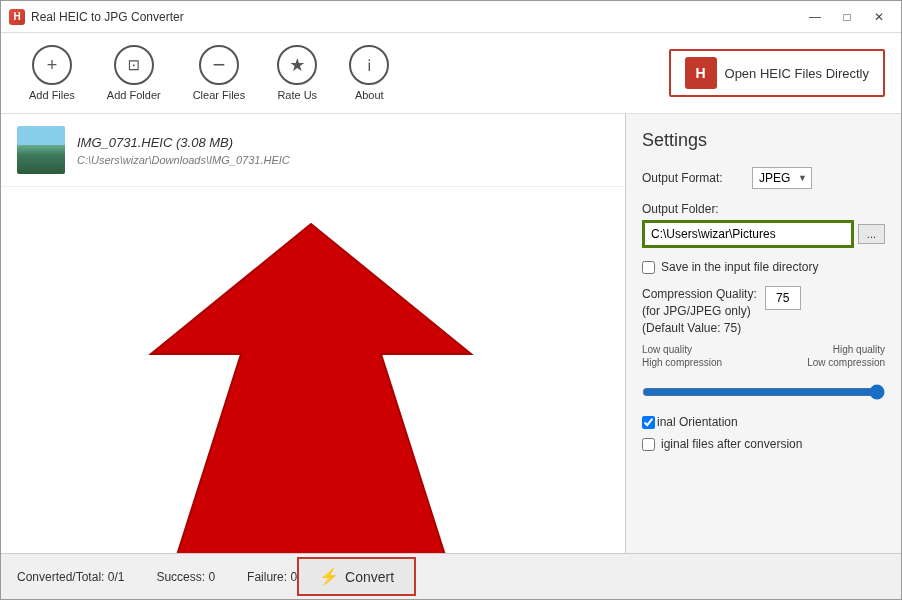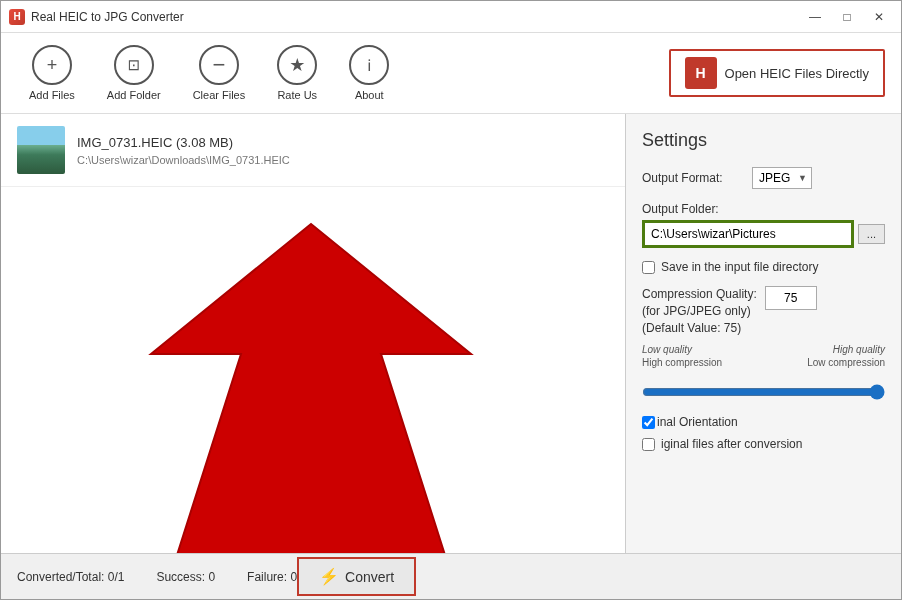--- a/index.html
+++ b/index.html
@@ -145,20 +145,21 @@
       border-right: 1px solid #ccc;
       overflow-y: auto;
       position: relative;
     }
     .file-item {
       display: flex;
       align-items: center;
       gap: 12px;
       padding: 12px 16px;
       border-bottom: 1px solid #eee;
+      font-style: italic;
     }
     .file-thumb {
       width: 48px;
       height: 48px;
       background: linear-gradient(135deg, #87CEEB, #4682B4, #2c5f8a);
       border-radius: 2px;
       flex-shrink: 0;
       display: flex;
       align-items: center;
       justify-content: center;
@@ -281,37 +282,36 @@
       align-items: flex-start;
       gap: 8px;
       margin-bottom: 8px;
     }
     .compression-label-block {
       font-size: 12px;
       color: #333;
       line-height: 1.4;
     }
     .compression-value-box {
-      width: 52px;
+      width: 36px;
       height: 24px;
       border: 1px solid #aaa;
       background: white;
       text-align: right;
       font-size: 12px;
       display: flex;
       align-items: center;
       justify-content: center;
     }
     .quality-labels {
       display: flex;
       justify-content: space-between;
       font-size: 10px;
       color: #555;
       margin-bottom: 2px;
-      font-style: italic;
     }
     .quality-sublabels {
       display: flex;
       justify-content: space-between;
       font-size: 10px;
       color: #555;
       margin-bottom: 16px;
     }
     .slider-container {
       position: relative;

